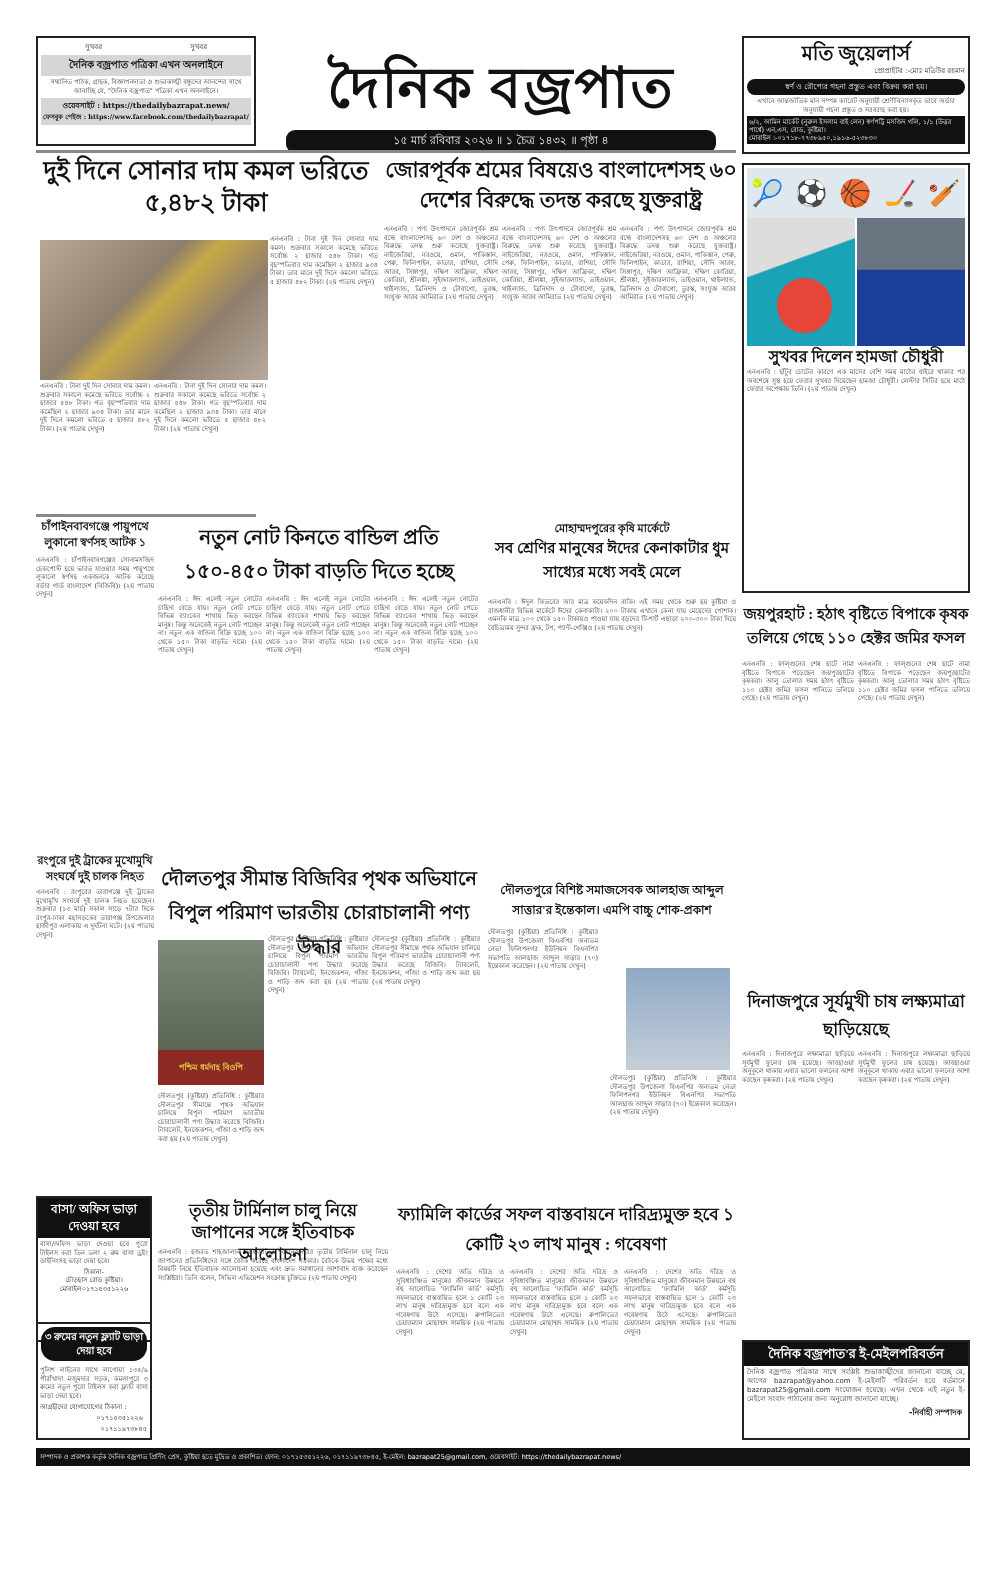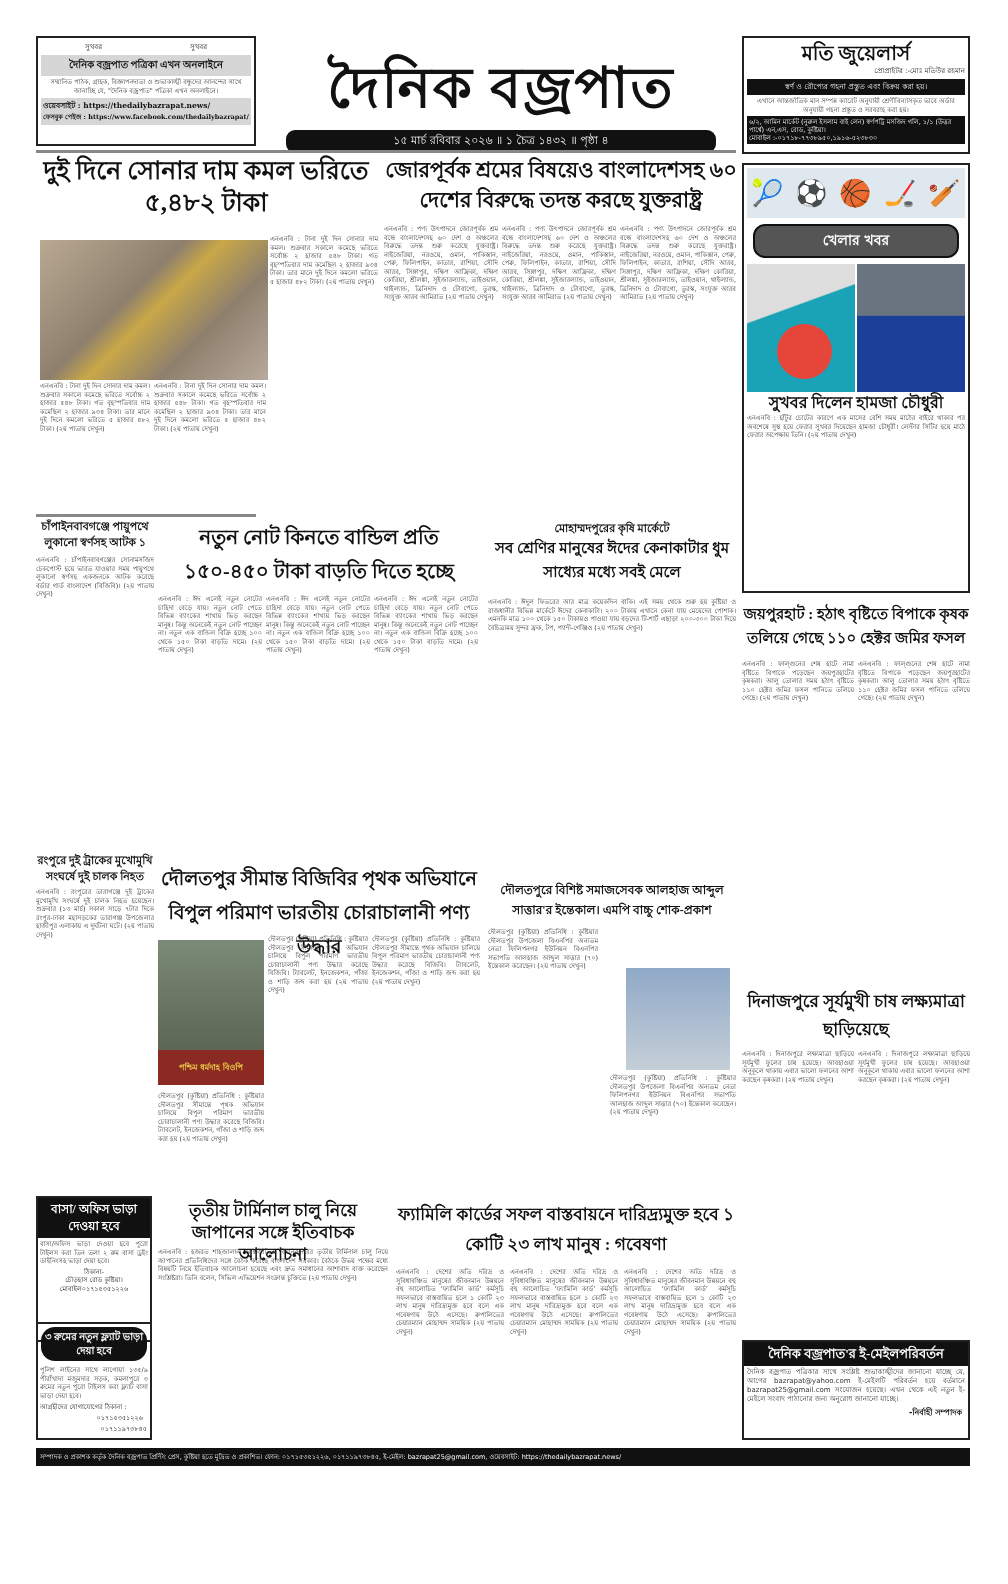--- a/index.html
+++ b/index.html
@@ -17,35 +17,35 @@
 </head>
 <body>
 
 <div class="abs box" style="left:36px;top:36px;width:220px;height:110px;padding:3px;">
   <div style="display:flex;justify-content:space-around;font-size:7px;">
     <span>সুখবর</span>
     <span>সুখবর</span>
   </div>
   <div class="grey hd" style="font-size:10px;padding:2px 0;margin:2px 0;">দৈনিক বজ্রপাত পত্রিকা এখন অনলাইনে</div>
   <div class="small" style="text-align:center;font-size:6.5px;">সম্মানিত পাঠক, গ্রাহক, বিজ্ঞাপনদাতা ও শুভাকাঙ্খী বন্ধুদের আনন্দের সাথে জানাচ্ছি যে, "দৈনিক বজ্রপাত" পত্রিকা এখন অনলাইনে।</div>
-  <div class="grey" style="margin-top:3px;padding:2px;text-align:left;">
+  <div class="grey" style="margin-top:3px;padding:2px;text-align:center;">
     <div style="font-size:7.5px;font-weight:bold;font-family:'DejaVu Serif',serif;">ওয়েবসাইট : https://thedailybazrapat.news/</div>
     <div style="font-size:6.5px;font-weight:bold;font-family:'DejaVu Serif',serif;">ফেসবুক পেইজ : https://www.facebook.com/thedailybazrapat/</div>
   </div>
 </div>
 
 <div class="abs" style="left:262px;top:48px;width:478px;height:118px;">
   <div class="hd" style="font-size:56px;line-height:80px;letter-spacing:2px;">দৈনিক বজ্রপাত</div>
   <div class="blk" style="border-radius:9px;font-size:11px;text-align:center;padding:2px 0;margin:2px 24px 0;">১৫ মার্চ রবিবার ২০২৬ ॥ ১ চৈত্র ১৪৩২ ॥ পৃষ্ঠা ৪</div>
 </div>
 
 <div class="abs box" style="left:742px;top:36px;width:228px;height:118px;padding:3px;">
   <div class="hd" style="font-size:20px;line-height:24px;">মতি জুয়েলার্স</div>
   <div style="font-size:7px;text-align:right;">প্রোপ্রাইটর :-মোঃ মতিউর রহমান</div>
-  <div class="blk" style="border-radius:0;font-size:7.5px;text-align:center;padding:2px;margin:2px 0;">স্বর্ণ ও রৌপ্যের গহনা প্রস্তুত এবং বিক্রয় করা হয়।</div>
+  <div class="blk" style="border-radius:8px;font-size:7.5px;text-align:center;padding:2px;margin:2px 0;">স্বর্ণ ও রৌপ্যের গহনা প্রস্তুত এবং বিক্রয় করা হয়।</div>
   <div class="small" style="text-align:center;">এখানে আন্তর্জাতিক মান সম্পন্ন ক্যারেট অনুযায়ী শ্রেণীবিন্যাসকৃত ভাবে অর্ডার অনুযায়ী গহনা প্রস্তুত ও সরবরাহ করা হয়।</div>
   <div class="blk" style="font-size:6.5px;line-height:8px;padding:2px;margin-top:2px;">
     <div>৬/২, আমিন মার্কেট (নুরুল ইসলাম বাই লেন) স্বর্ণপট্টি মসজিদ গলি, ১/১ (উত্তর পার্শ্বে) এন,এস, রোড, কুষ্টিয়া।</div>
     <div>মোবাইল :-০১৭১৮-৭৭৩৮৯৫০,১৯১৬-৫২৩৮৩০</div>
   </div>
 </div>
 
 <div class="abs rule" style="left:36px;top:150px;width:700px;"></div>
 
 <div class="abs hd" style="left:36px;top:155px;width:340px;font-size:25px;line-height:32px;">দুই দিনে সোনার দাম কমল ভরিতে ৫,৪৮২ টাকা</div>
@@ -62,21 +62,20 @@
 <div class="abs rule" style="left:36px;top:514px;width:220px;"></div>
 
 <div class="abs box" style="left:742px;top:163px;width:228px;height:430px;padding:3px;">
   <div style="display:flex;gap:4px;height:50px;background:#dfe8ee;align-items:center;justify-content:space-around;font-size:26px;">
     <span>🎾</span>
     <span>⚽</span>
     <span>🏀</span>
     <span>🏒</span>
     <span>🏏</span>
   </div>
-  <div style="margin:6px 6px;border:2px solid #111;border-radius:12px;background:#555;color:#fff;text-align:center;font-size:14px;font-weight:bold;padding:3px;">খেলার খবর</div>
   <div style="display:flex;height:128px;gap:2px;">
     <div style="flex:1;background:linear-gradient(160deg,#ddd 0%,#ddd 35%,#1aa3b6 36%,#1aa3b6 100%);position:relative;">
       <div style="position:absolute;left:30px;top:60px;width:55px;height:55px;border-radius:50%;background:#e6453a;"></div>
     </div>
     <div style="flex:1;background:linear-gradient(180deg,#6a7480 0%,#6a7480 40%,#1c3f9a 41%,#1c3f9a 100%);"></div>
   </div>
   <div class="hd" style="font-size:16px;line-height:22px;">সুখবর দিলেন হামজা চৌধুরী</div>
   <div class="small" style="height:170px;">এনএনবি : হাঁটুর চোটের কারণে এক মাসের বেশি সময় মাঠের বাইরে থাকার পর অবশেষে সুস্থ হয়ে ফেরার সুখবর দিয়েছেন হামজা চৌধুরী। লেস্টার সিটির হয়ে মাঠে ফেরার অপেক্ষায় তিনি। (২য় পাতায় দেখুন)</div>
 </div>
 

